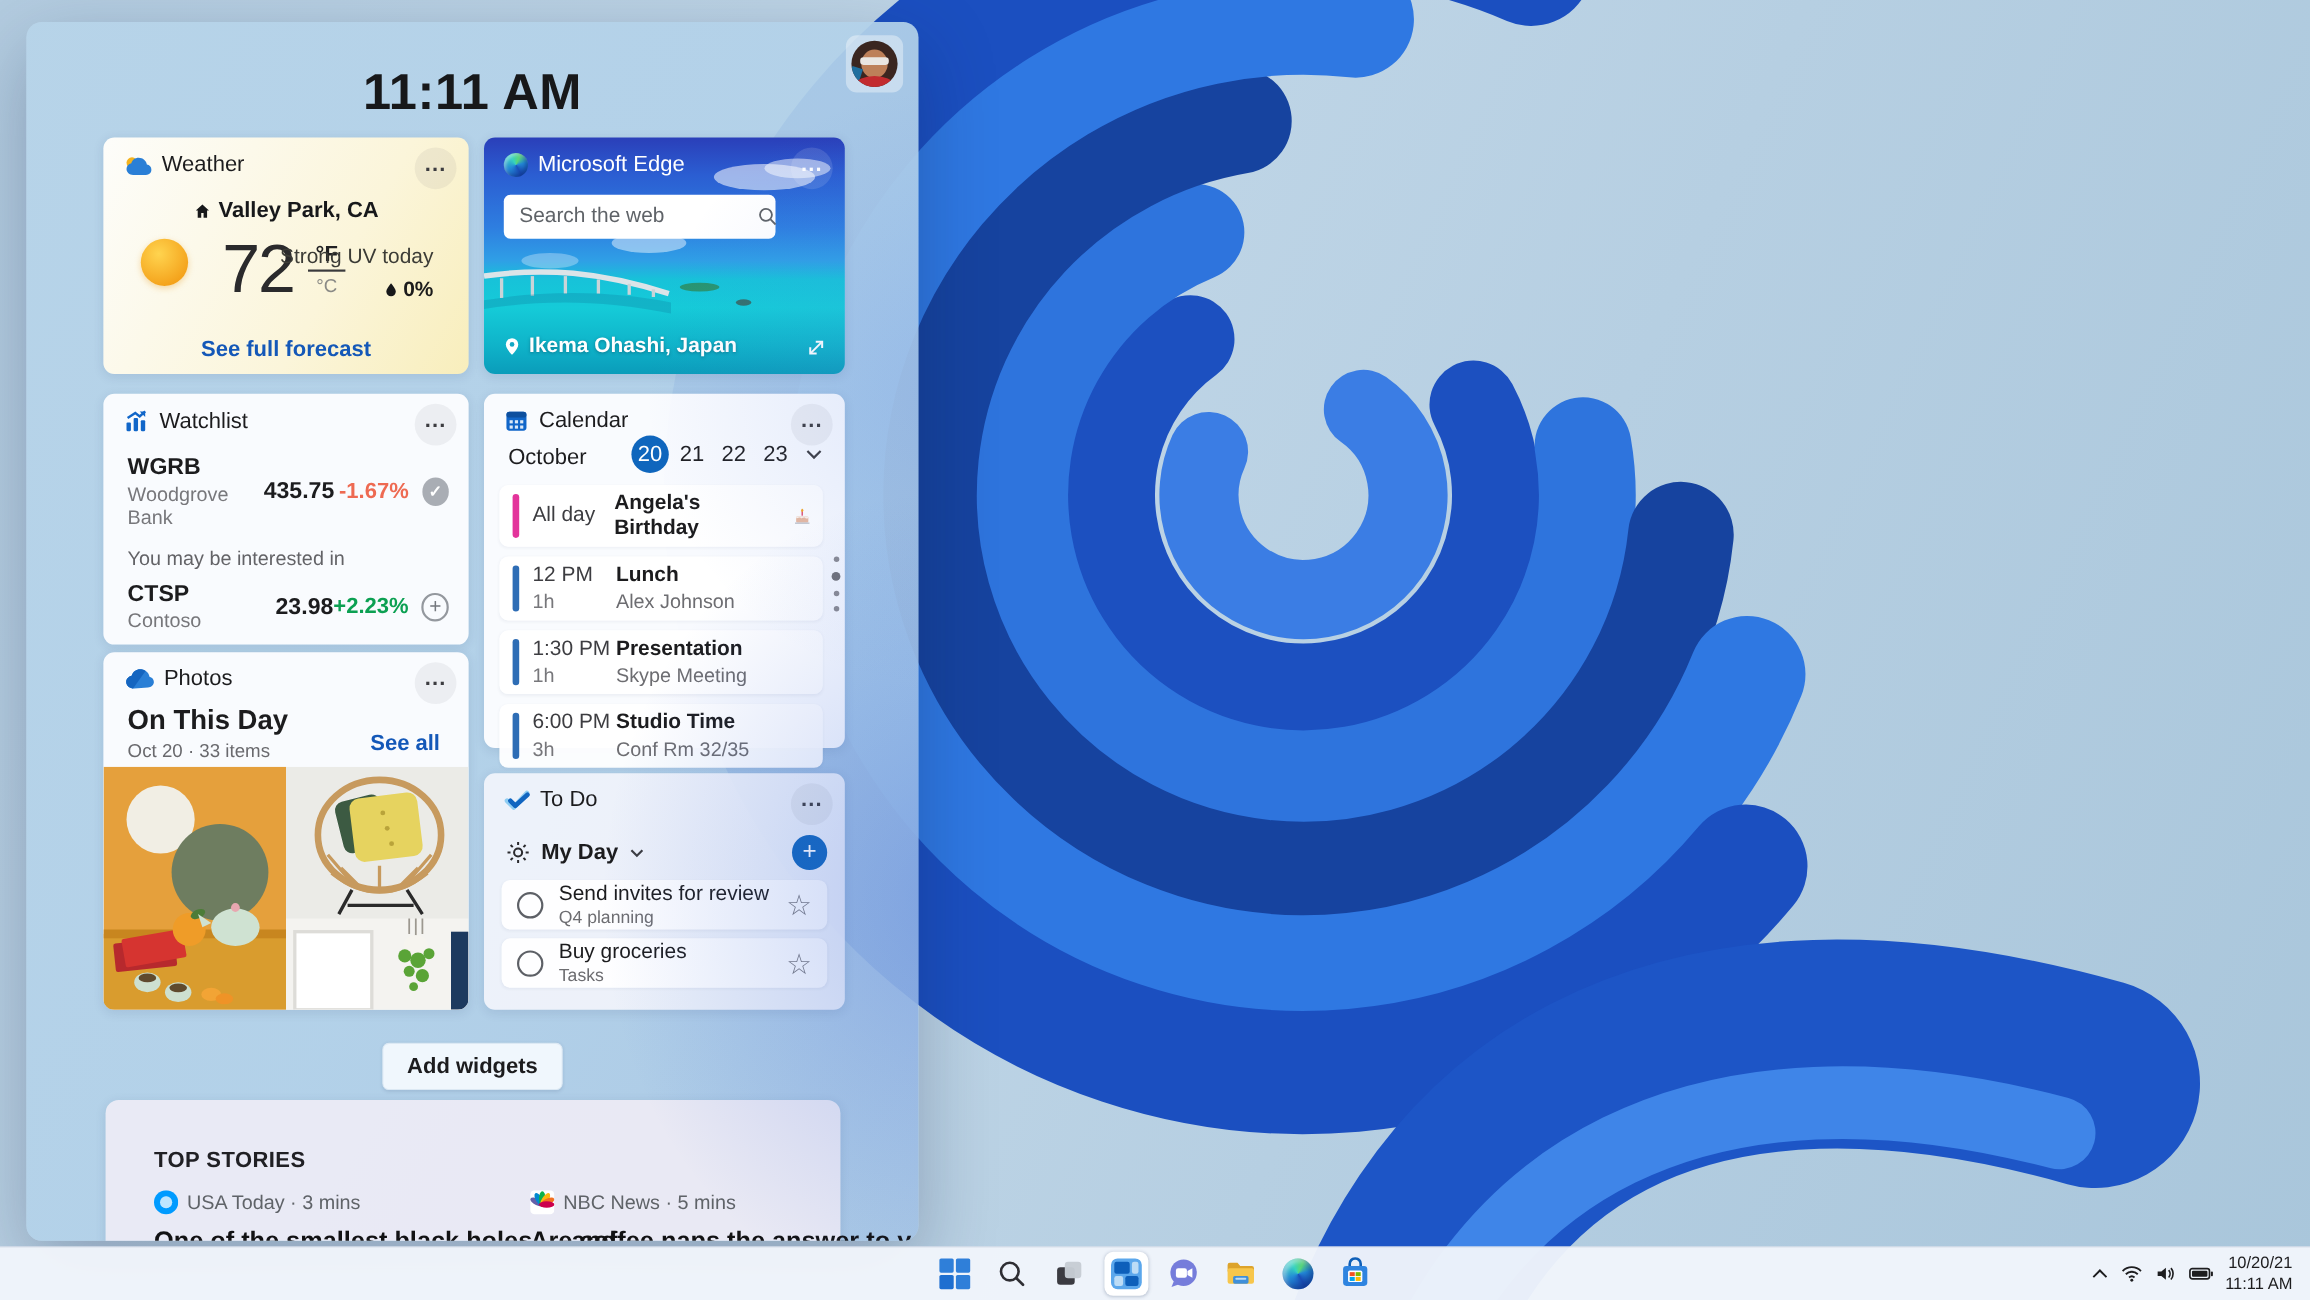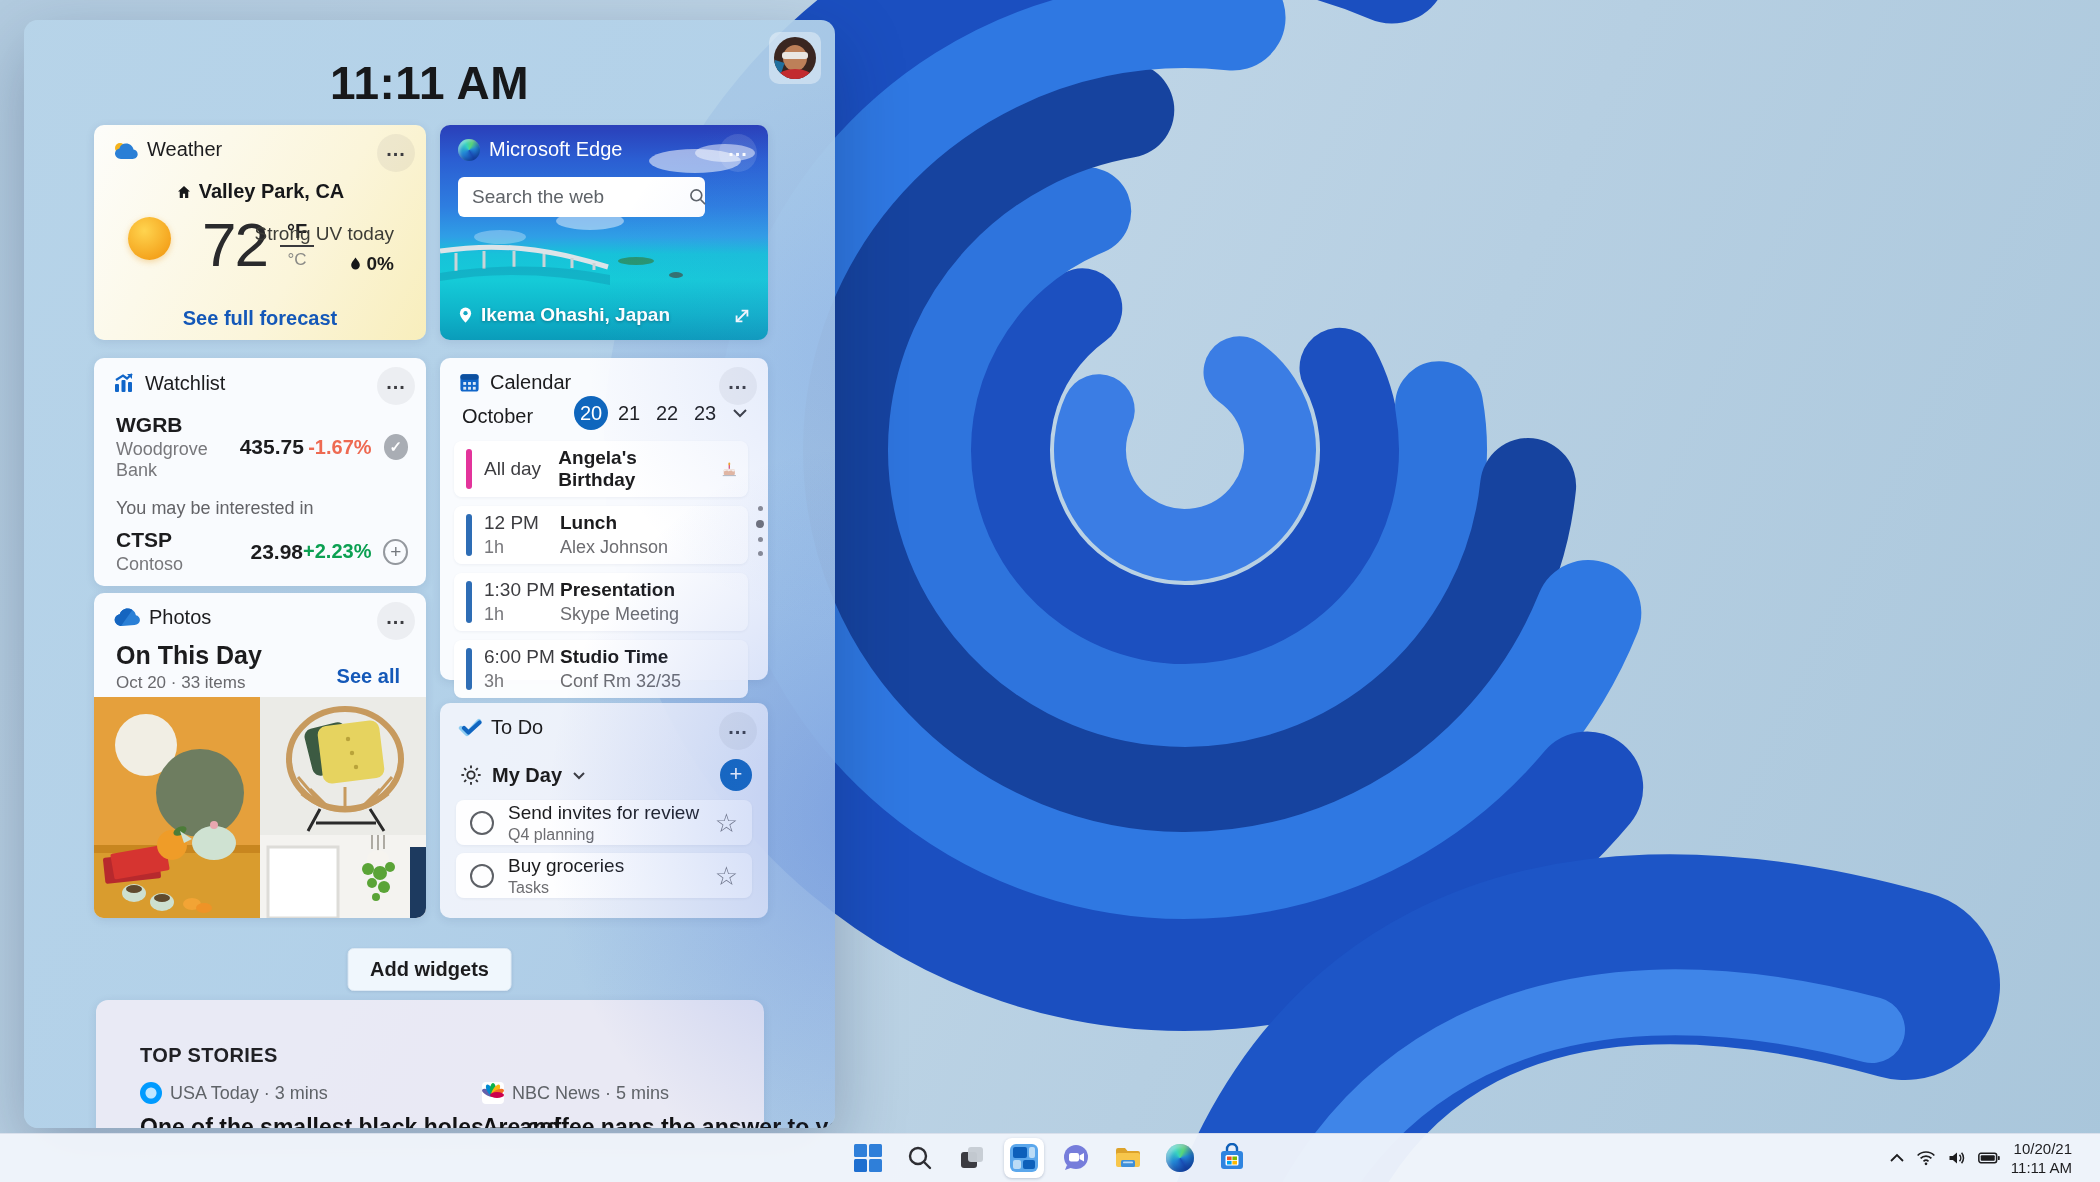--- a/index.html
+++ b/index.html
@@ -131,21 +131,21 @@
   .st-meta { display:flex; align-items:center; gap:8px; font-size:18px; color:#5f6368; }
   .st-headline { margin-top:10px; font-size:23px; font-weight:600; color:#121214; white-space:nowrap; }
 
   
   .taskbar { position:absolute; left:0; right:0; bottom:0; height:49px;
           background:rgba(240,245,251,.96); border-top:1px solid rgba(120,140,170,.18); }
   .tb-center { position:absolute; left:50%; top:0; height:100%; transform:translateX(-50%);
           display:flex; align-items:center; gap:12px; }
   .tb-item { width:40px; height:40px; display:flex; align-items:center; justify-content:center; border-radius:8px; }
   .tb-item.active { background:#fff; box-shadow:0 1px 3px rgba(40,60,100,.25); }
-  .tray { position:absolute; right:0; top:0; height:100%; display:flex; align-items:center; gap:11px; padding-right:28px; }
+  .tray { position:absolute; right:0; top:0; height:100%; display:flex; align-items:center; gap:11px; padding-right:16px; }
   .tray-clock { text-align:right; font-size:15px; color:#1d1d1f; line-height:1.3; }
 
   .ic { display:block; }
 </style>
 </head>
 <body>
 
 <svg class="bloom" width="2100" height="1182" viewBox="0 0 2100 1182">
   <g transform="translate(1185,450)" fill="none" stroke-linecap="round">
     <circle r="95" stroke="#3b7de4" stroke-width="72" stroke-dasharray="430 700" transform="rotate(-55)"></circle>

